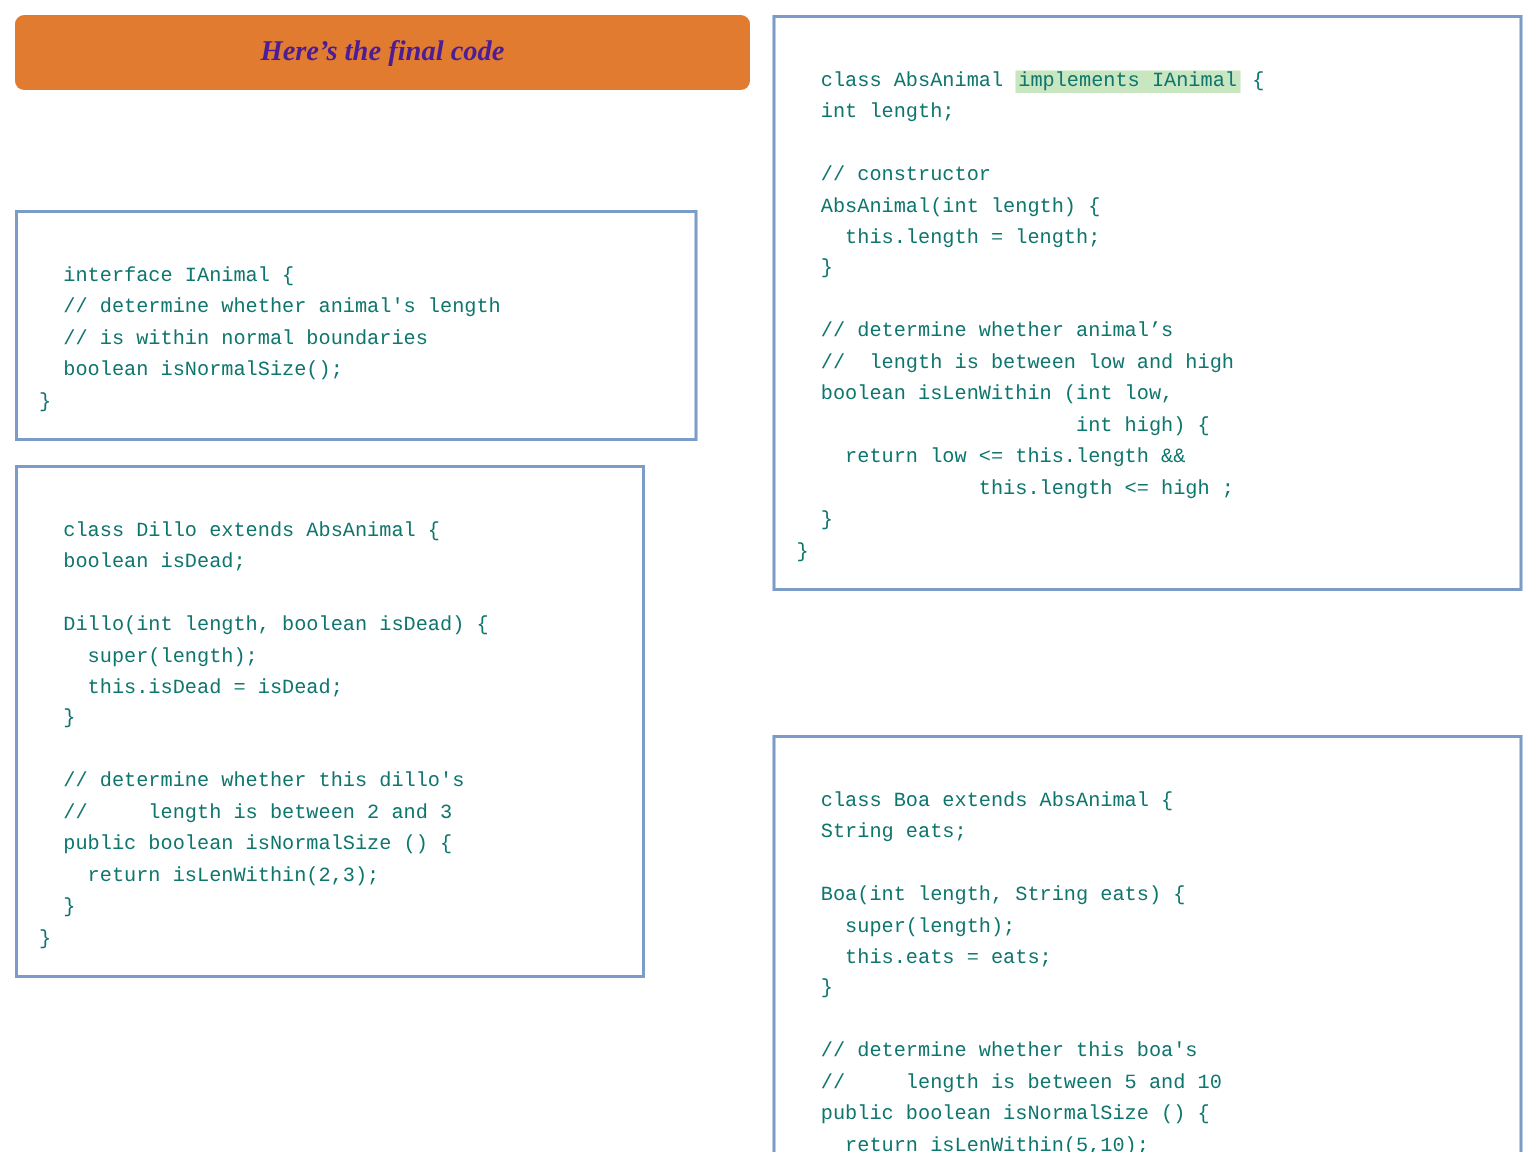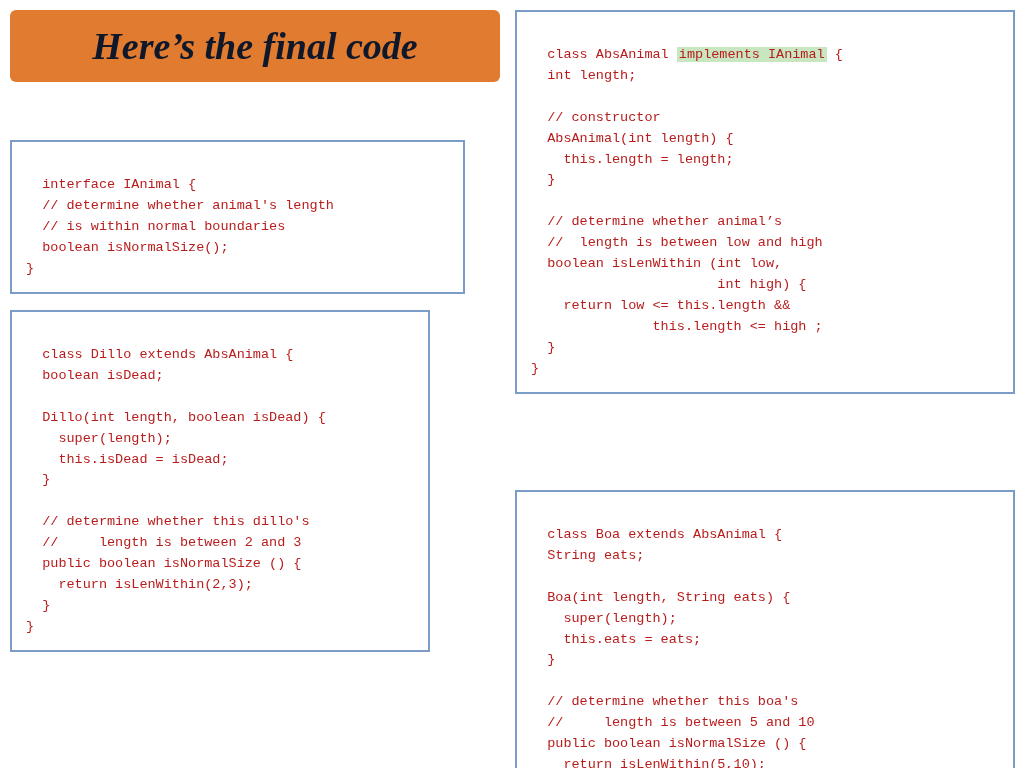--- a/index.html
+++ b/index.html
@@ -18,36 +18,36 @@
       top: 10px;
       left: 10px;
       width: 490px;
       background: #e07b30;
       border-radius: 6px;
       padding: 14px 20px;
       text-align: center;
     }
 
     .header-banner h1 {
-      color: #0f172a;
+      color: #4c1d95;
       font-family: Georgia, serif;
-      font-size: 38px;
+      font-size: 19px;
       font-weight: bold;
       font-style: italic;
     }
 
     .code-box {
       position: absolute;
       border: 2px solid #7a9cc7;
       background: #ffffff;
       padding: 12px 14px;
       font-family: 'Courier New', Courier, monospace;
       font-size: 13.5px;
       line-height: 1.55;
-      color: #b91c1c;
+      color: #0f766e;
       white-space: pre;
     }
 
     
     .box-interface {
       top: 140px;
       left: 10px;
       width: 455px;
     }
 

